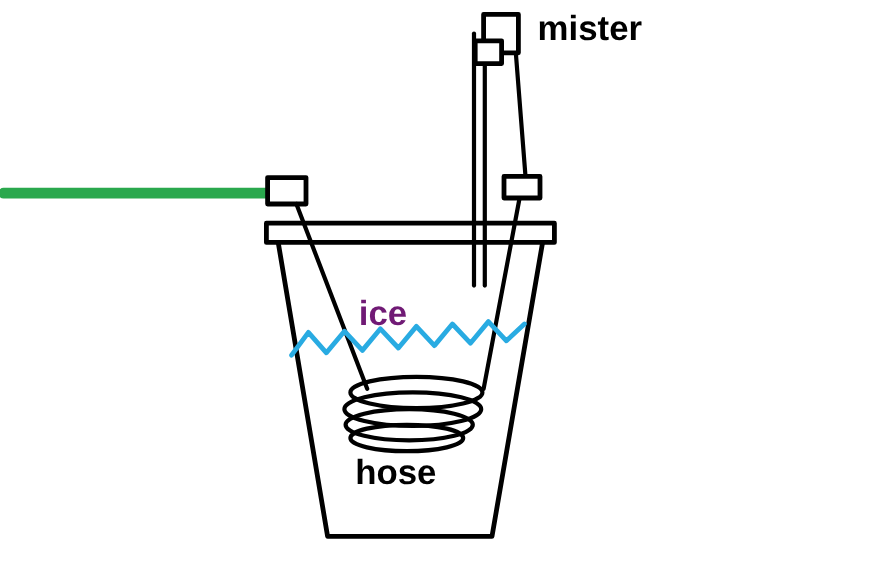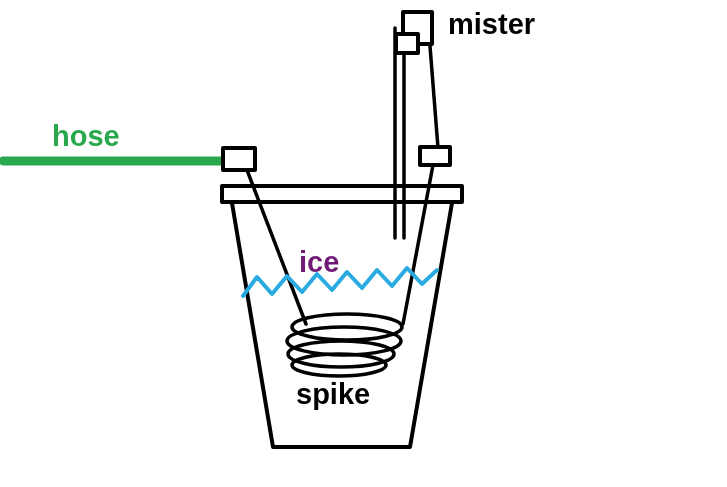--- a/index.html
+++ b/index.html
@@ -68,20 +68,19 @@
       <ellipse cx="347" cy="327" rx="55" ry="13"></ellipse>
       <ellipse cx="344" cy="341" rx="57" ry="14"></ellipse>
       <ellipse cx="341" cy="354" rx="53" ry="13"></ellipse>
       <ellipse cx="339" cy="365" rx="47" ry="11"></ellipse>
     </g>
   </svg>
 
   <span class="label" style="left:448px; top:10px;">mister</span>
 
 
-  <span class="label" style="left: 52px; top: 122px; color: rgb(42, 168, 77);">hose</span>
 
 
   <span class="label" style="left: 299px; top: 248px; color: #701a75;">ice</span>
 
-  <span class="label" style="left:296px; top:380px;">spike</span>
+  <span class="label" style="left:296px; top:380px;">hose</span>
 
 </div>
 
 </body></html>

